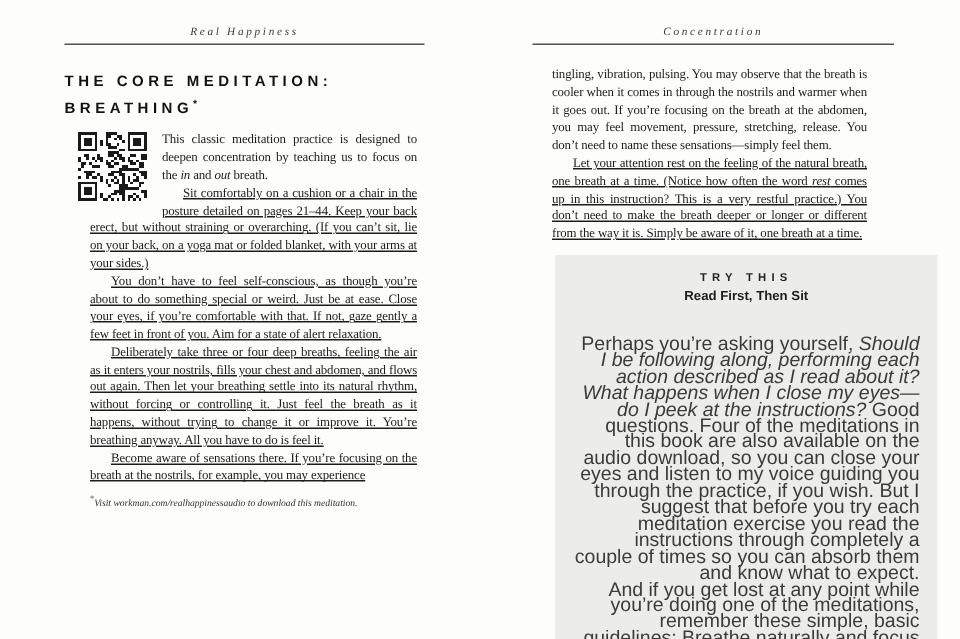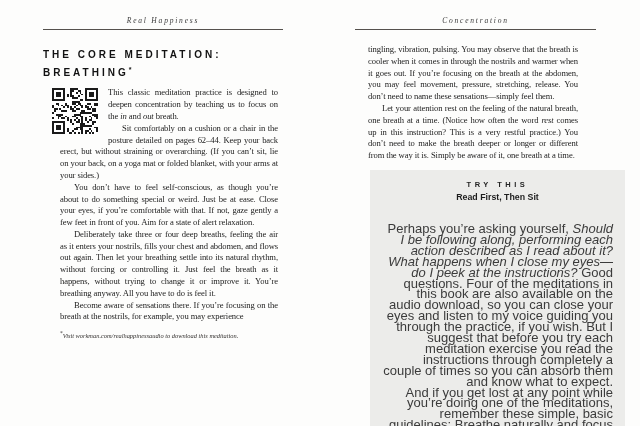--- a/index.html
+++ b/index.html
@@ -20,21 +20,21 @@
     font-family:"Liberation Sans", sans-serif;font-weight:bold;
     font-size:10px;letter-spacing:3px;line-height:15px;
     text-align:left;margin-top:17px;color:#121212;
   }
   .chapter-title sup{font-size:7px;}
   .body-text{
     font-size:8.6px;line-height:11.8px;letter-spacing:-0.1px;
     text-align:justify;color:#1c1c1c;
   }
   .body-text p{margin:0;}
-  .body-text p.indent{text-indent:14px;}
+  .body-text p.indent{text-indent:14px;text-decoration:underline;}
   .body-text em{font-style:italic;}
   #left-body{margin-top:7px;padding:0 5px 0 17px;}
   #right-body{margin-top:14px;padding:0 18px 0 13px;}
   .qr{
     float:left;width:46px;height:46px;
     margin:1px 10px 11px -8px;
   }
   .qr svg{width:46px;height:46px;display:block;}
   .footnote{
     margin-top:6px;padding:0 5px 0 17px;
@@ -258,21 +258,21 @@
             <path fill-rule="evenodd" d="M0,0h7v7h-7z M1,1v5h5v-5z"></path>
             <rect x="2" y="2" width="3" height="3"></rect>
             <path fill-rule="evenodd" d="M18,0h7v7h-7z M19,1v5h5v-5z"></path>
             <rect x="20" y="2" width="3" height="3"></rect>
             <path fill-rule="evenodd" d="M0,18h7v7h-7z M1,19v5h5v-5z"></path>
             <rect x="2" y="20" width="3" height="3"></rect>
           </g>
         </svg>
       </span>
     <p><span>This classic meditation practice is designed to deepen concentration by teaching us to focus on the </span><em>in</em><span> and </span><em>out</em><span> breath.</span></p>
-    <p class="indent"><span>Sit comfortably on a cushion or a chair in the posture detailed on pages 62–44. Keep your back erect, but without straining or overarching. (If you can’t sit, lie on your back, on a yoga mat or folded blanket, with your arms at your sides.)</span></p>
+    <p class="indent"><span>Sit comfortably on a cushion or a chair in the posture detailed on pages 21–44. Keep your back erect, but without straining or overarching. (If you can’t sit, lie on your back, on a yoga mat or folded blanket, with your arms at your sides.)</span></p>
     <p class="indent"><span>You don’t have to feel self-conscious, as though you’re about to do something special or weird. Just be at ease. Close your eyes, if you’re comfortable with that. If not, gaze gently a few feet in front of you. Aim for a state of alert relaxation.</span></p>
     <p class="indent"><span>Deliberately take three or four deep breaths, feeling the air as it enters your nostrils, fills your chest and abdomen, and flows out again. Then let your breathing settle into its natural rhythm, without forcing or controlling it. Just feel the breath as it happens, without trying to change it or improve it. You’re breathing anyway. All you have to do is feel it.</span></p>
     <p class="indent"><span>Become aware of sensations there. If you’re focusing on the breath at the nostrils, for example, you may experience</span></p>
   </div>
 
   <div class="footnote"><sup>*</sup><em>Visit workman.com/realhappinessaudio to download this meditation.</em></div>
 
 </div>
 
 <div class="page-col" id="right-col">

